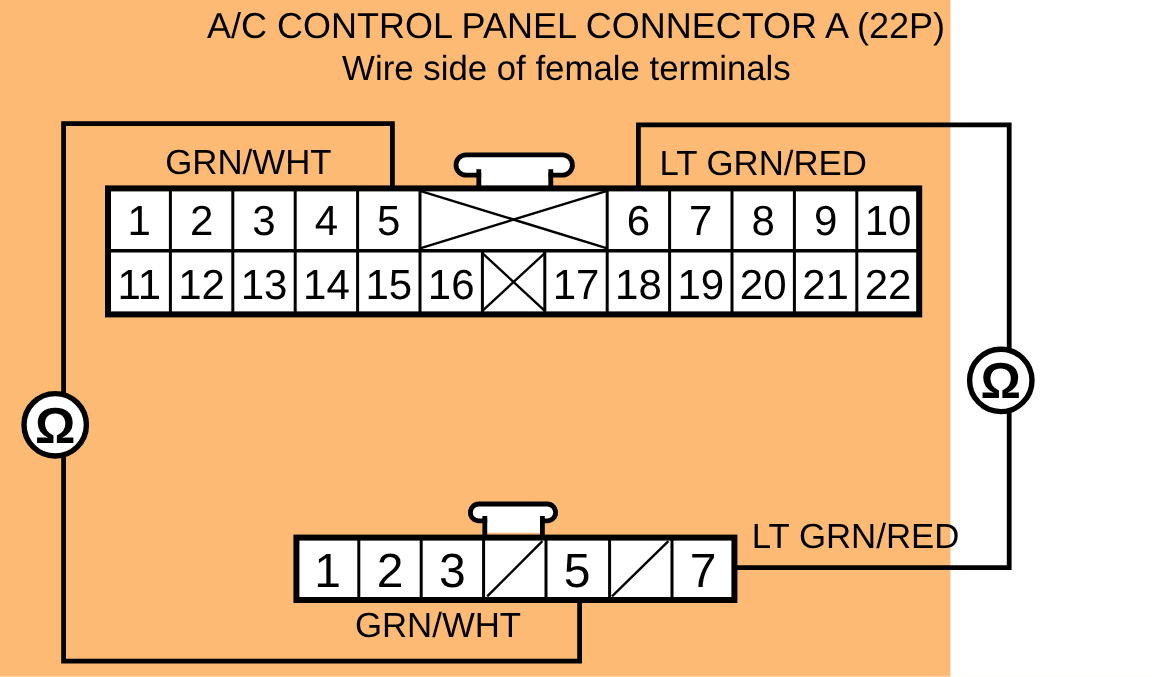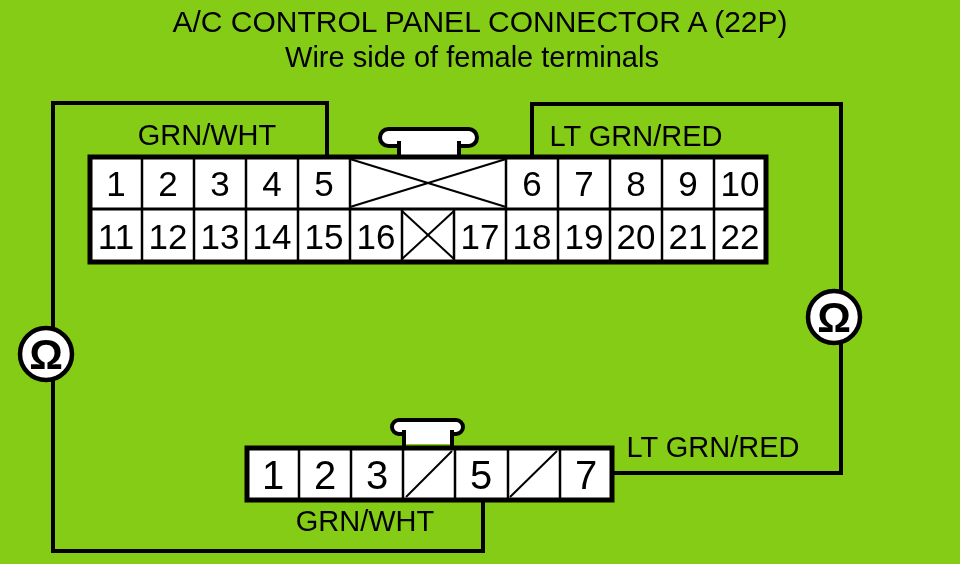--- a/index.html
+++ b/index.html
@@ -1,20 +1,20 @@
 <!DOCTYPE html>
 <html><head>
 <meta charset="utf-8">
 <style>
   html, body { margin: 0; padding: 0; background: #ffffff; }
   .page {
     position: relative;
-    width: 960px;
+    width: 792px;
     height: 564px;
-    background: #84cc16;
+    background: #fdba74;
     font-family: "Liberation Sans", "DejaVu Sans", sans-serif;
   }
   svg { display: block; }
   text {
     fill: #000000;
     font-family: "Liberation Sans", "DejaVu Sans", sans-serif;
   }
   .t-title    { font-size: 30px; }
   .t-subtitle { font-size: 29px; }
   .t-wire     { font-size: 29px; }

